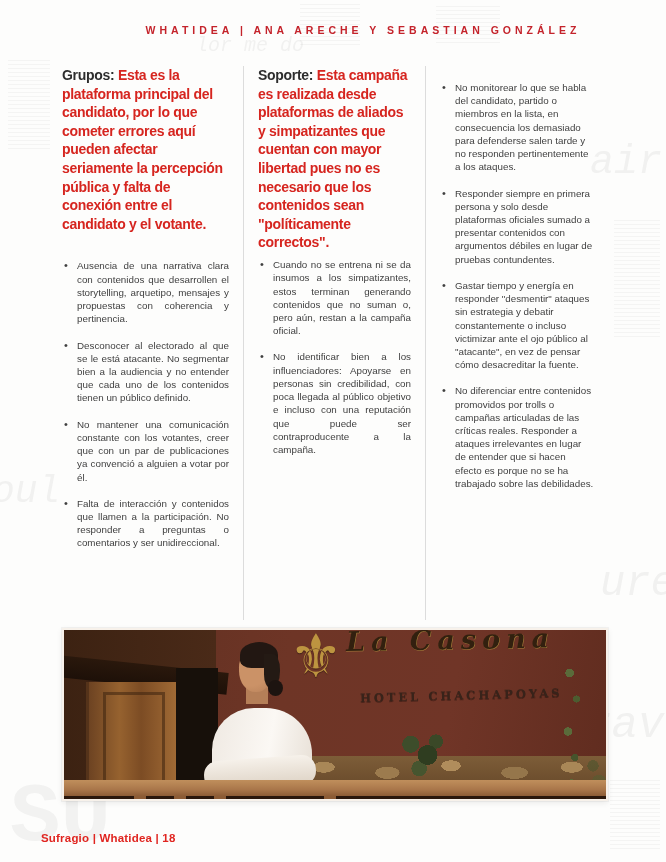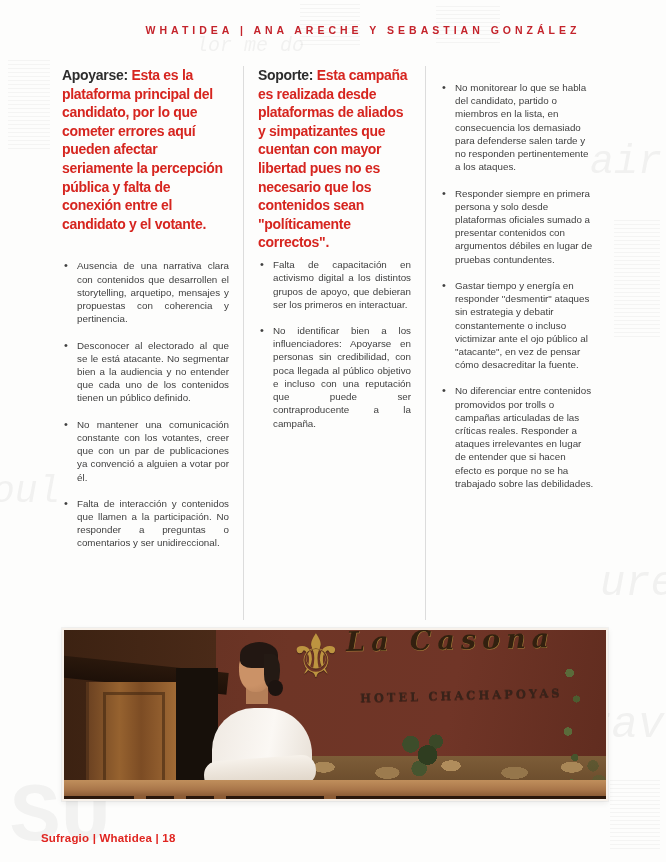--- a/index.html
+++ b/index.html
@@ -178,33 +178,33 @@
   <div class="ghost-block" style="left:436px; top:6px; width:64px; height:40px;"></div>
   <div class="ghost-block" style="left:614px; top:220px; width:46px; height:120px;"></div>
   <div class="ghost-block" style="left:610px; top:780px; width:50px; height:70px;"></div>
 </div>
 
 <div class="header-byline">WHATIDEA | ANA ARECHE Y SEBASTIAN GONZÁLEZ</div>
 
 <div class="columns">
 
   <div class="col col-1">
-    <p class="lead"><span class="lead-label">Apoyarse:</span> <span>Esta es la plataforma principal del candidato, por lo que cometer errores aquí pueden afectar seriamente la percepción pública y falta de conexión entre el candidato y el votante.</span></p>
+    <p class="lead"><span class="lead-label">Grupos:</span> <span>Esta es la plataforma principal del candidato, por lo que cometer errores aquí pueden afectar seriamente la percepción pública y falta de conexión entre el candidato y el votante.</span></p>
     <ul class="bullets">
       <li>Ausencia de una narrativa clara con contenidos que desarrollen el storytelling, arquetipo, mensajes y propuestas con coherencia y pertinencia.</li>
       <li>Desconocer al electorado al que se le está atacante. No segmentar bien a la audiencia y no entender que cada uno de los contenidos tienen un público definido.</li>
       <li>No mantener una comunicación constante con los votantes, creer que con un par de publicaciones ya convenció a alguien a votar por él.</li>
       <li>Falta de interacción y contenidos que llamen a la participación. No responder a preguntas o comentarios y ser unidireccional.</li>
     </ul>
   </div>
 
   <div class="col col-2">
     <p class="lead"><span class="lead-label">Soporte:</span> <span>Esta campaña es realizada desde plataformas de aliados y simpatizantes que cuentan con mayor libertad pues no es necesario que los contenidos sean "políticamente correctos".</span></p>
     <ul class="bullets">
-      <li>Falta de capacitación en activismo digital a los distintos grupos de apoyo, que debieran ser los primeros en interactuar.</li>
+      <li>Cuando no se entrena ni se da insumos a los simpatizantes, estos terminan generando contenidos que no suman o, pero aún, restan a la campaña oficial.</li>
       <li>No identificar bien a los influenciadores: Apoyarse en personas sin credibilidad, con poca llegada al público objetivo e incluso con una reputación que puede ser contraproducente a la campaña.</li>
     </ul>
   </div>
 
   <div class="col col-3">
     <ul class="bullets">
       <li>No monitorear lo que se habla del candidato, partido o miembros en la lista, en consecuencia los demasiado para defenderse salen tarde y no responden pertinentemente a los ataques.</li>
       <li>Responder siempre en primera persona y solo desde plataformas oficiales sumado a presentar contenidos con argumentos débiles en lugar de pruebas contundentes.</li>
       <li>Gastar tiempo y energía en responder "desmentir" ataques sin estrategia y debatir constantemente o incluso victimizar ante el ojo público al "atacante", en vez de pensar cómo desacreditar la fuente.</li>
       <li>No diferenciar entre contenidos promovidos por trolls o campañas articuladas de las críticas reales. Responder a ataques irrelevantes en lugar de entender que si hacen efecto es porque no se ha trabajado sobre las debilidades.</li>

